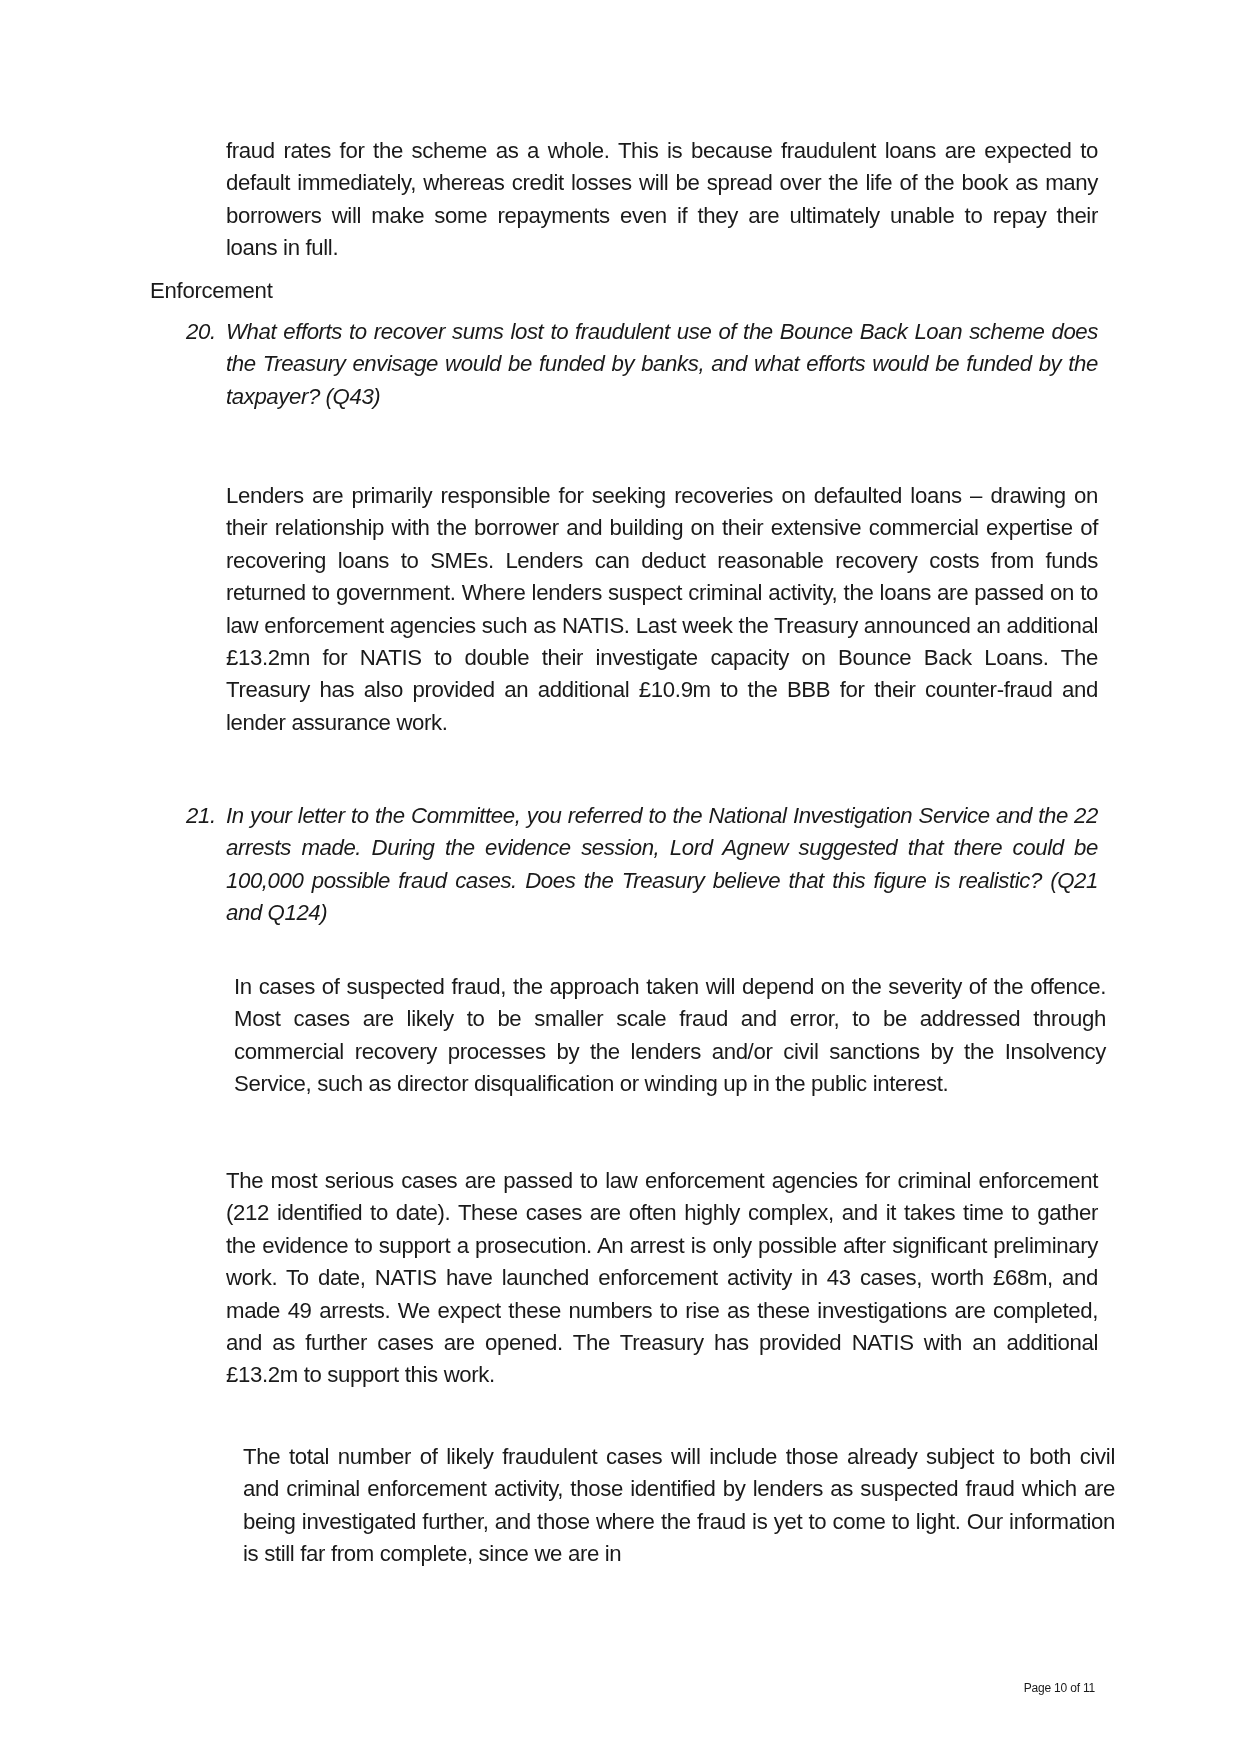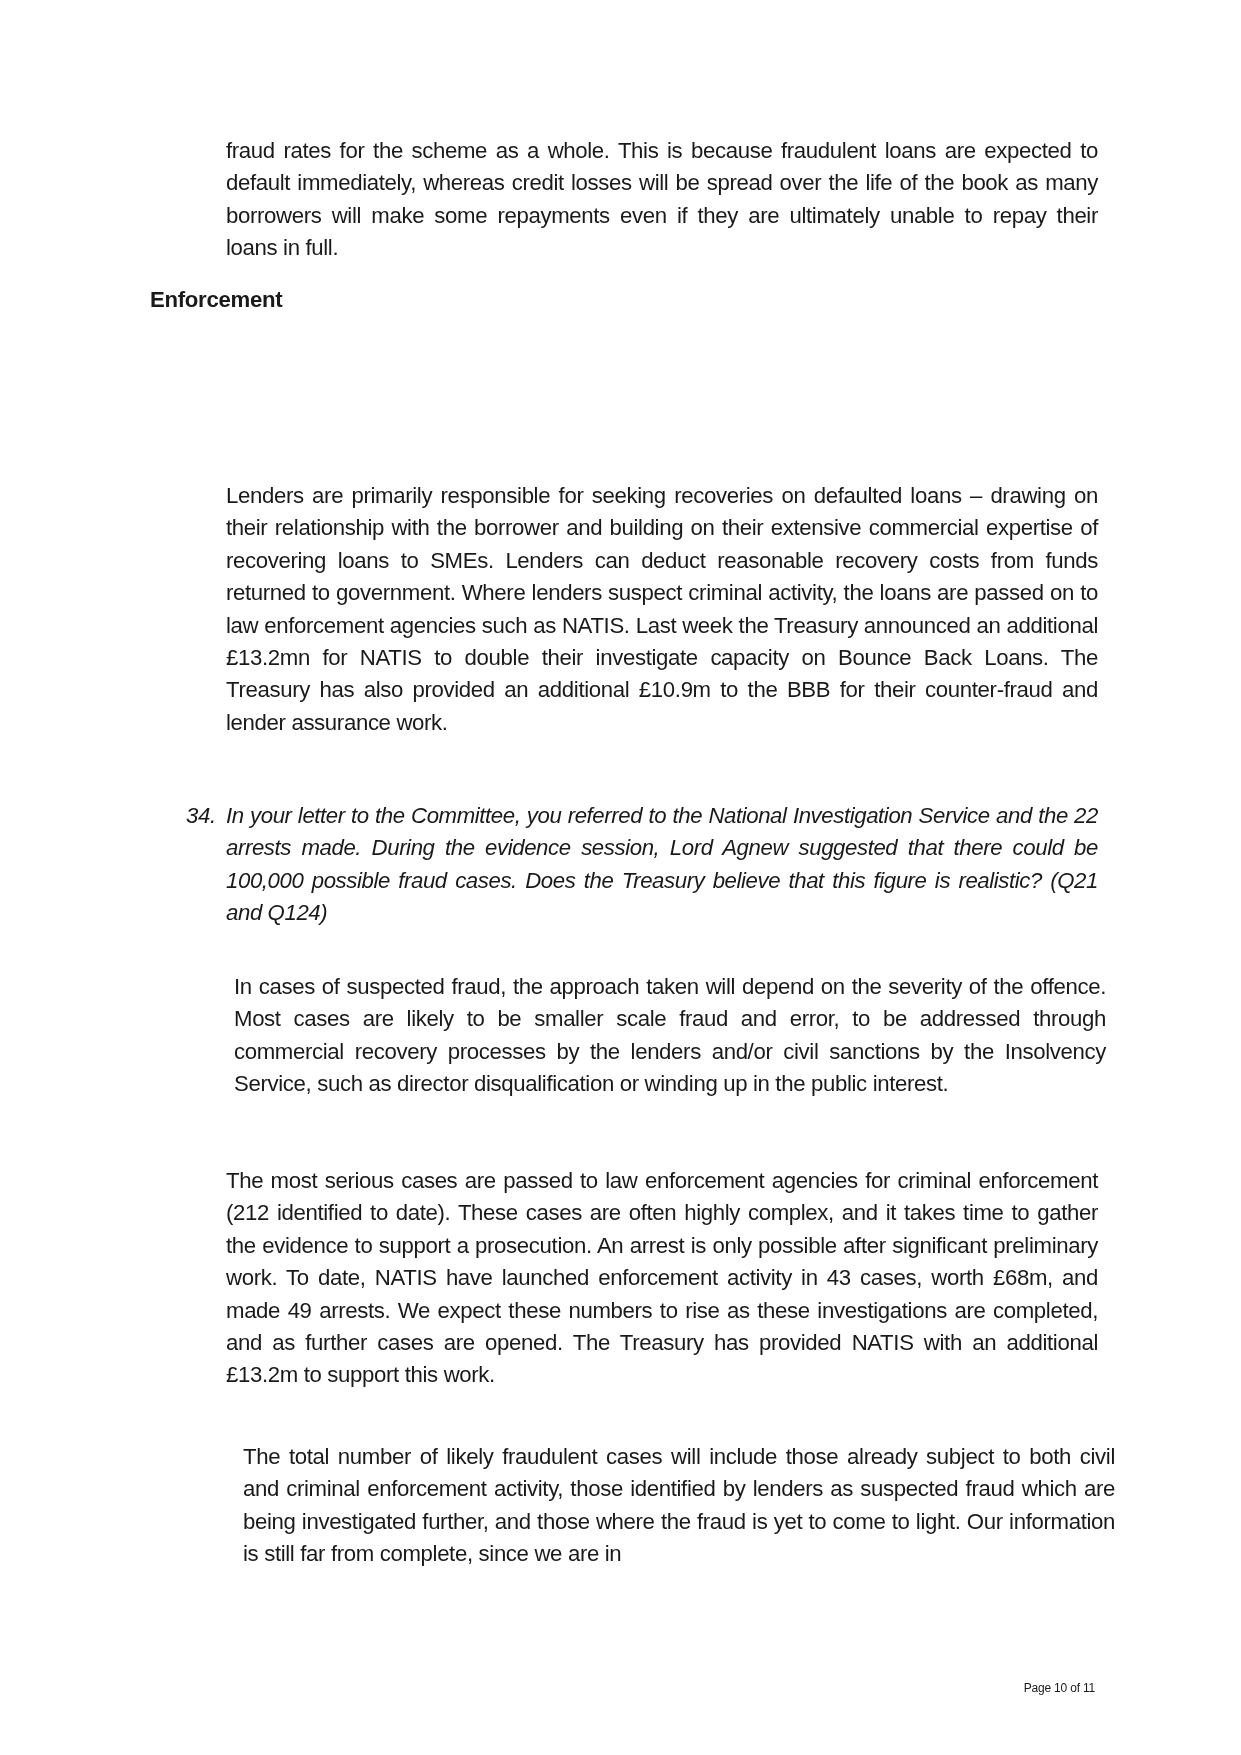--- a/index.html
+++ b/index.html
@@ -64,27 +64,31 @@
       letter-spacing: -0.2px;
     }
   </style>
 </head>
 <body>
 
 <div class="page">
 
   <p class="para" style="top:135px; margin:0;">fraud rates for the scheme as a whole. This is because fraudulent loans are expected to default immediately, whereas credit losses will be spread over the life of the book as many borrowers will make some repayments even if they are ultimately unable to repay their loans in full.</p>
 
-  <div class="heading" style="top:284px;font-weight:bold;">Enforcement</div>
+  <div class="heading" style="top:275px;">Enforcement</div>
 
+  <div class="question" style="top:316px;">
+    <span class="qnum">20.</span>
+    <span>What efforts to recover sums lost to fraudulent use of the Bounce Back Loan scheme does the Treasury envisage would be funded by banks, and what efforts would be funded by the taxpayer? (Q43)</span>
+  </div>
 
   <p class="para" style="top:480px; margin:0;">Lenders are primarily responsible for seeking recoveries on defaulted loans – drawing on their relationship with the borrower and building on their extensive commercial expertise of recovering loans to SMEs. Lenders can deduct reasonable recovery costs from funds returned to government. Where lenders suspect criminal activity, the loans are passed on to law enforcement agencies such as NATIS. Last week the Treasury announced an additional £13.2mn for NATIS to double their investigate capacity on Bounce Back Loans. The Treasury has also provided an additional £10.9m to the BBB for their counter-fraud and lender assurance work.</p>
 
   <div class="question" style="top:800px;">
-    <span class="qnum">34.</span>
+    <span class="qnum">21.</span>
     <span>In your letter to the Committee, you referred to the National Investigation Service and the 22 arrests made. During the evidence session, Lord Agnew suggested that there could be 100,000 possible fraud cases. Does the Treasury believe that this figure is realistic? (Q21 and Q124)</span>
   </div>
 
   <p class="para" style="top:963px; margin:8px;">In cases of suspected fraud, the approach taken will depend on the severity of the offence. Most cases are likely to be smaller scale fraud and error, to be addressed through commercial recovery processes by the lenders and/or civil sanctions by the Insolvency Service, such as director disqualification or winding up in the public interest.</p>
 
   <p class="para" style="top:1165px; margin:0;">The most serious cases are passed to law enforcement agencies for criminal enforcement (212 identified to date). These cases are often highly complex, and it takes time to gather the evidence to support a prosecution. An arrest is only possible after significant preliminary work. To date, NATIS have launched enforcement activity in 43 cases, worth £68m, and made 49 arrests. We expect these numbers to rise as these investigations are completed, and as further cases are opened. The Treasury has provided NATIS with an additional £13.2m to support this work.</p>
 
   <p class="para" style="top:1424px; margin:17px;">The total number of likely fraudulent cases will include those already subject to both civil and criminal enforcement activity, those identified by lenders as suspected fraud which are being investigated further, and those where the fraud is yet to come to light. Our information is still far from complete, since we are in</p>
 
   <div class="page-number">Page 10 of 11</div>

